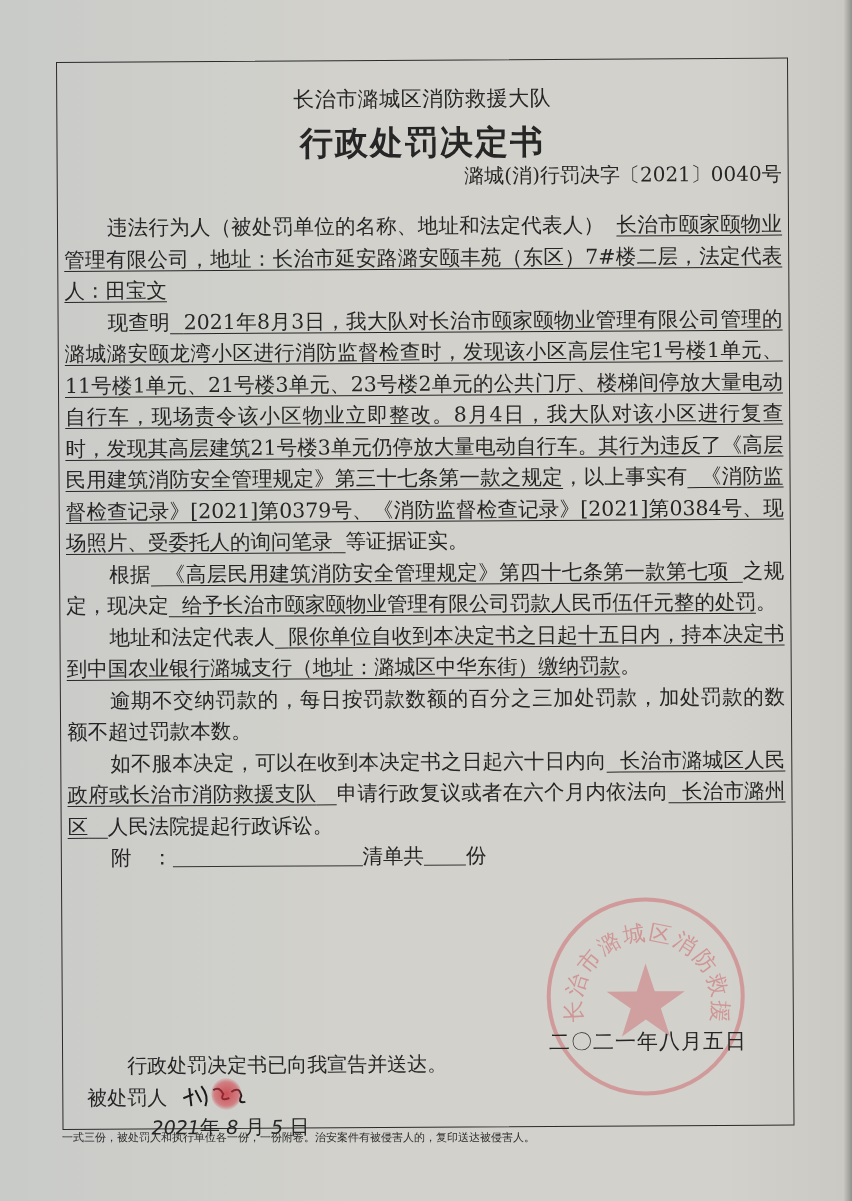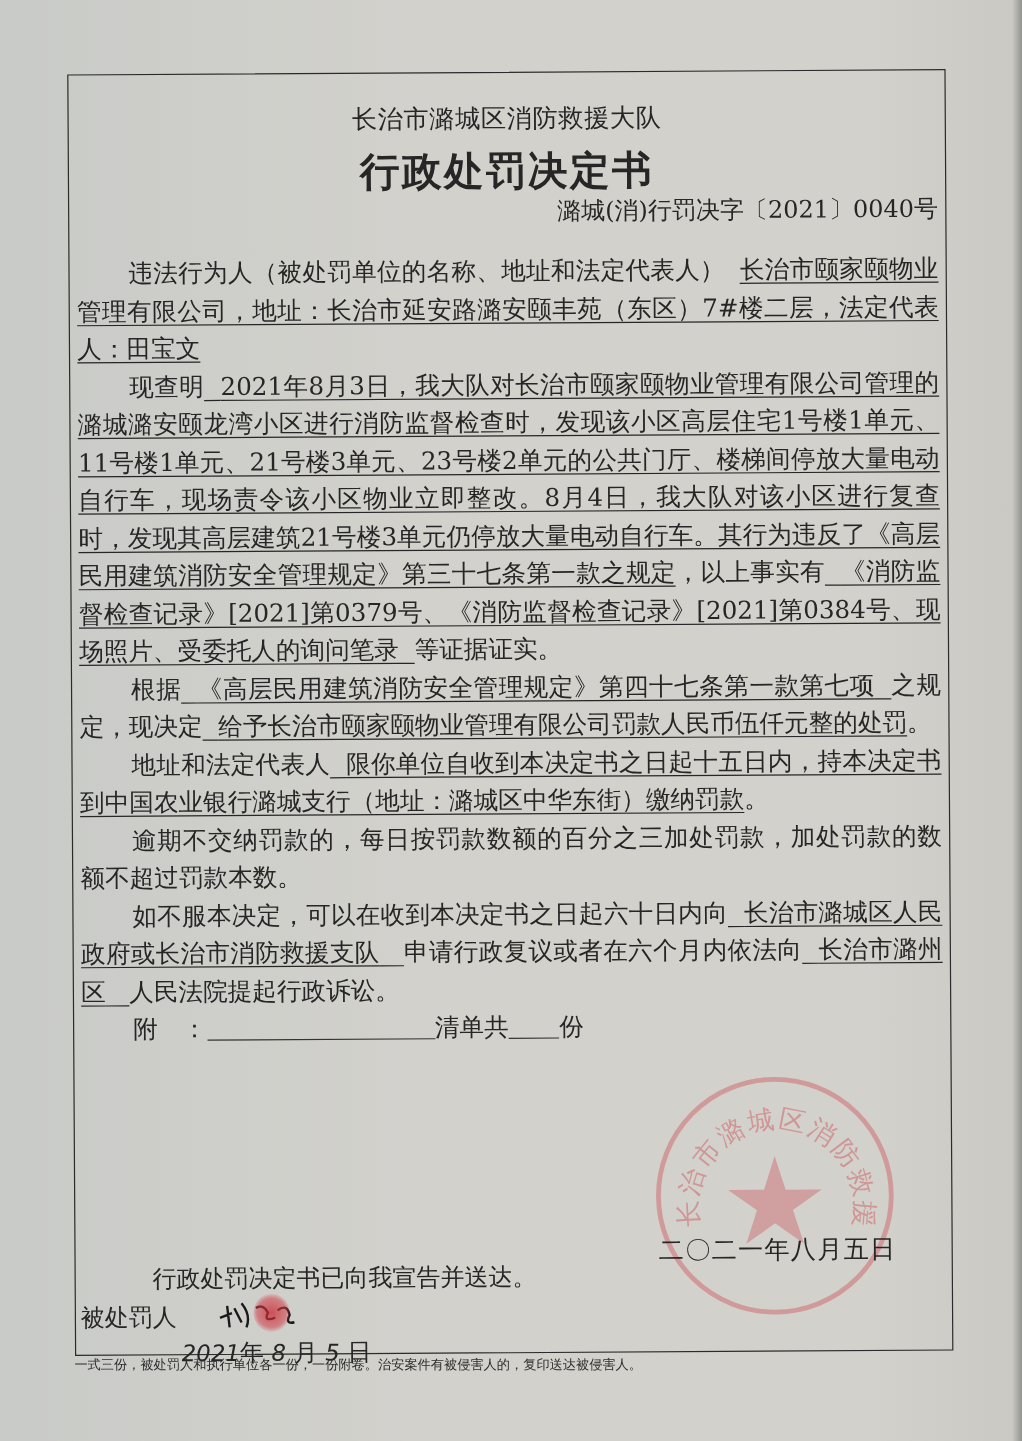--- a/index.html
+++ b/index.html
@@ -41,21 +41,21 @@
       box-sizing:border-box;
     }
     .stamp svg { position:absolute; left:0; top:0; }
     .date-issued {
       position:absolute; left:486px; top:968px; font-size:21px; letter-spacing:1px;
     }
     .ack {
       position:absolute; left:64px; top:990px; font-size:20px;
     }
     .penalized {
-      position:absolute; left:4px; top:1022px; font-size:20px;text-align:center;
+      position:absolute; left:24px; top:1022px; font-size:20px;text-align:center;
     }
     .signature {
       position:absolute; left:116px; top:1014px; width:70px; height:36px;
     }
     .fingerprint {
       position:absolute; left:148px; top:1016px; width:30px; height:32px; border-radius:50%;
       background: radial-gradient(circle, rgba(200,40,50,0.75) 0%, rgba(210,60,70,0.55) 55%, rgba(210,60,70,0) 75%);
     }
     .sign-date {
       position:absolute; left:88px; top:1052px; font-size:20px;

